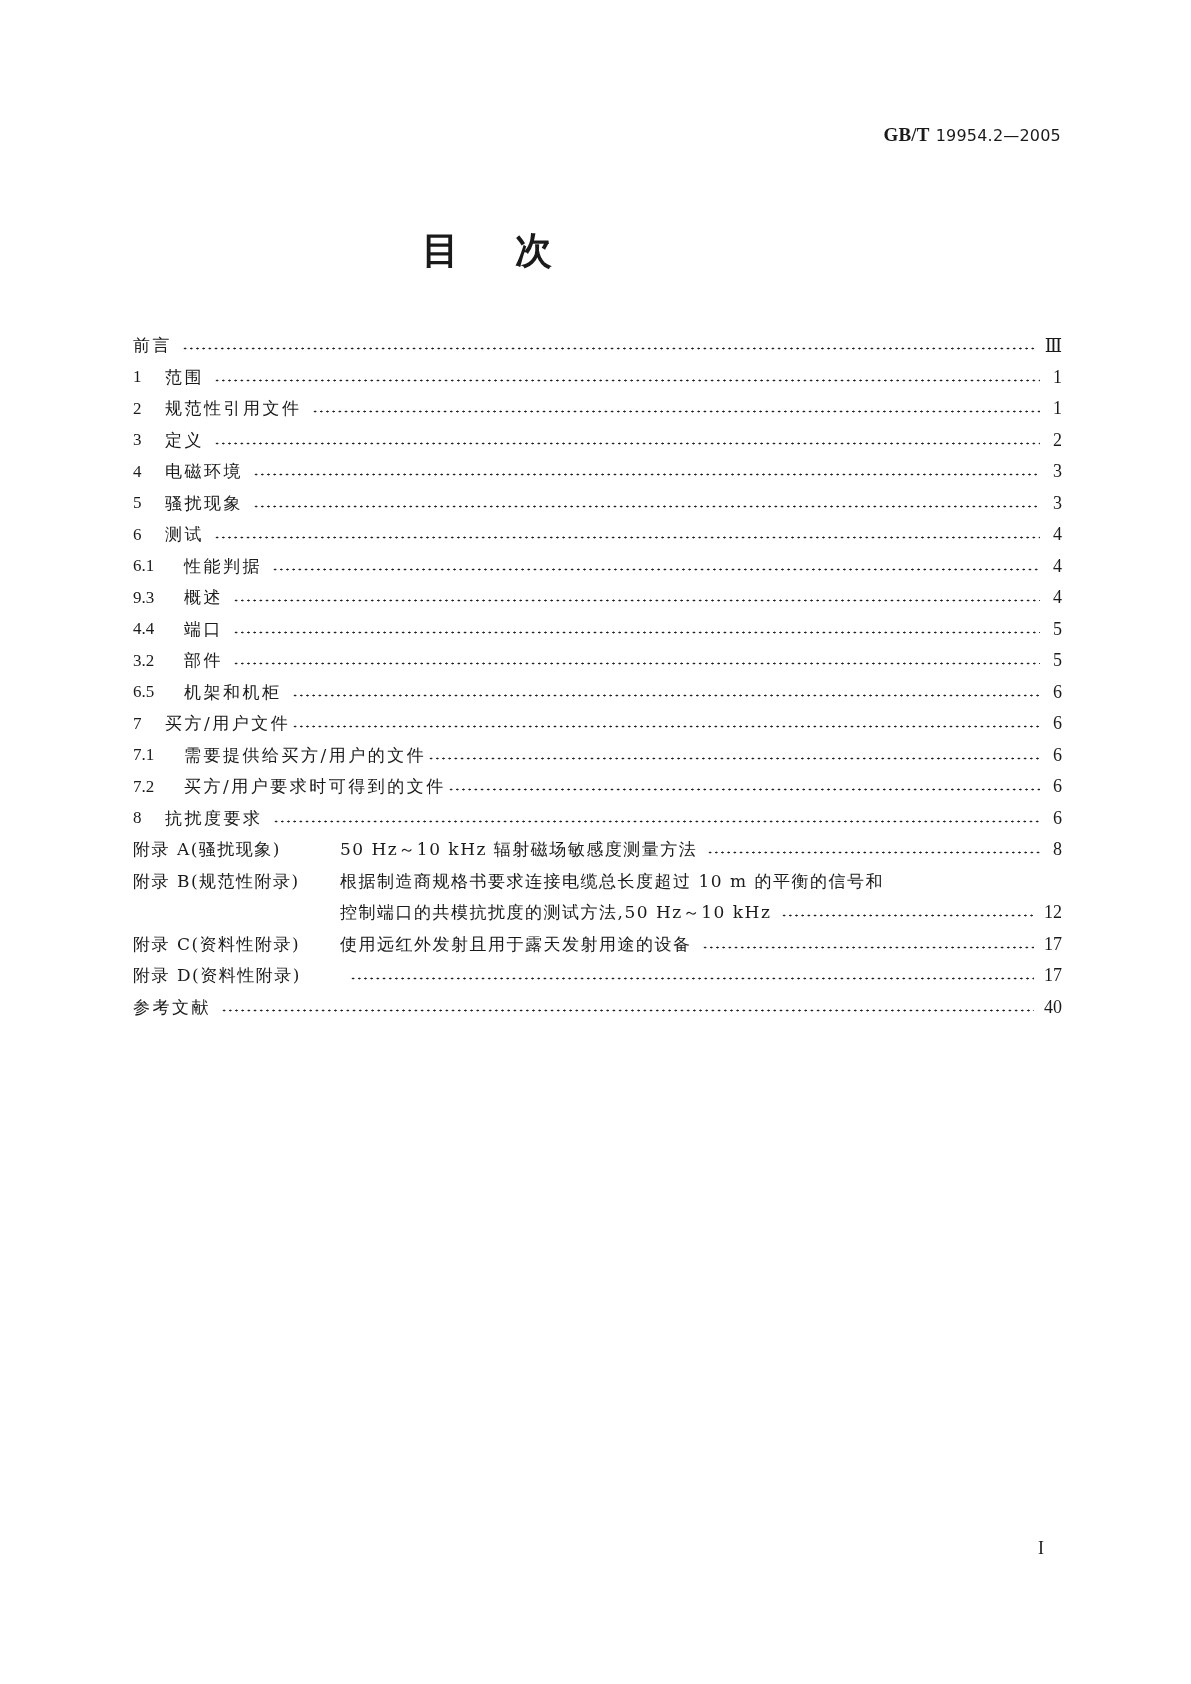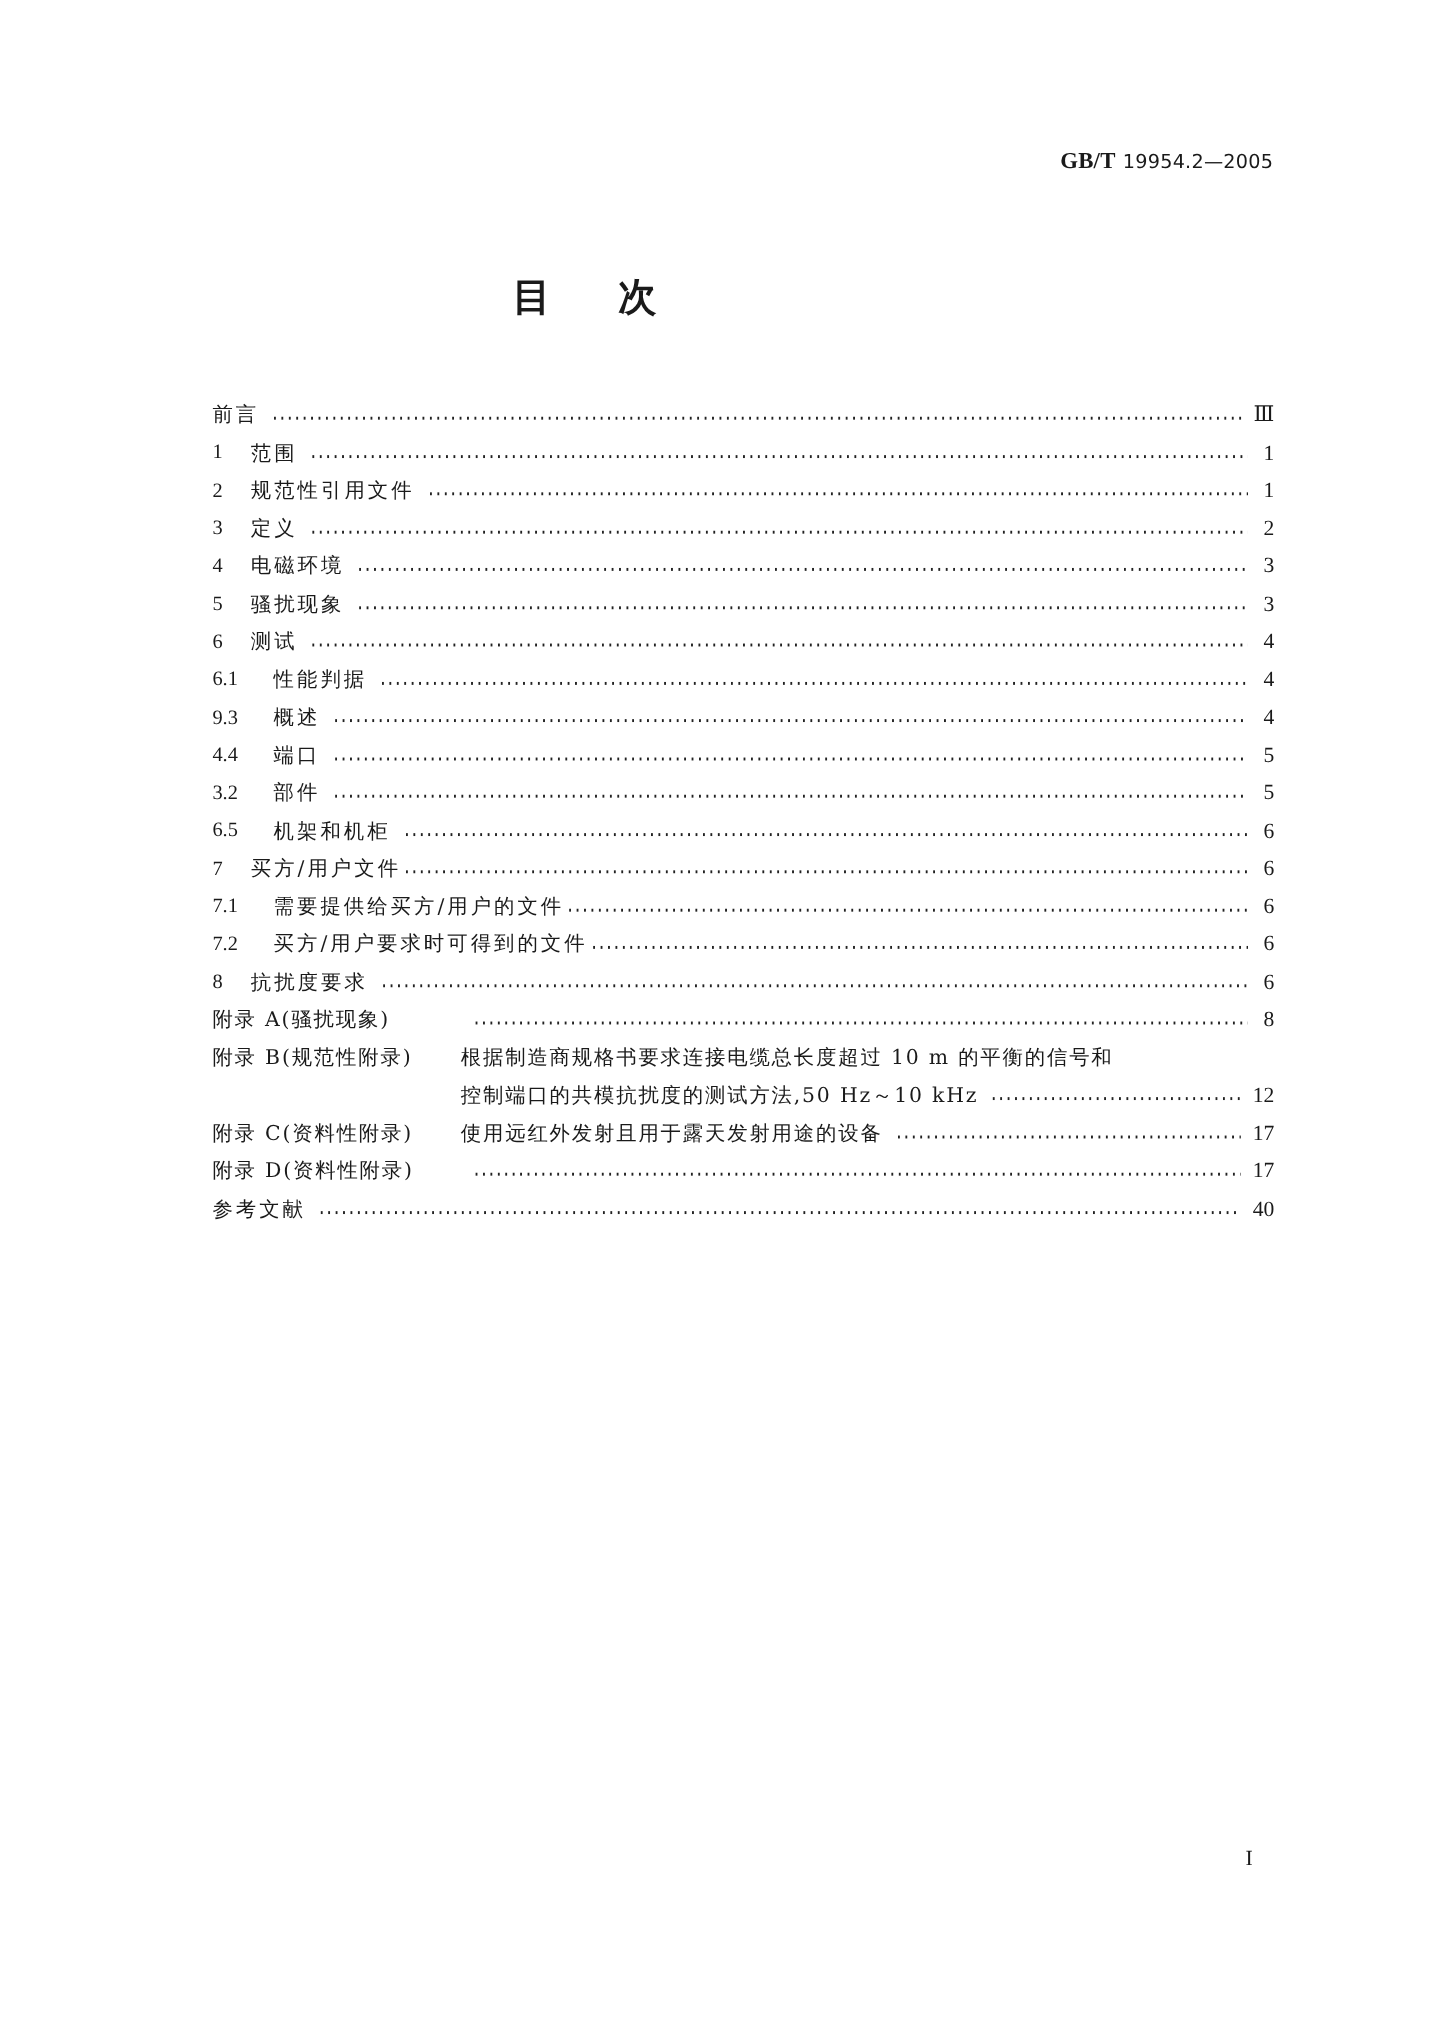--- a/index.html
+++ b/index.html
@@ -33,39 +33,38 @@
       font-size: 16px;
       margin-left: 6px;
     }
     .toc-title {
       position: absolute;
       top: 226px;
       left: 0;
       width: 974px;
       text-align: center;
       font-family: "DejaVu Sans", "Liberation Sans", sans-serif;
-      font-size: 32px;
+      font-size: 37px;
       font-weight: bold;
       letter-spacing: 56px;
       text-indent: 56px;
     }
     .toc {
       position: absolute;
       top: 330px;
       left: 133px;
       width: 929px;
     }
     .toc-row {
       position: relative;
       height: 31.5px;
       display: flex;
       align-items: center;
       font-size: 17px;
       white-space: nowrap;
-      margin-left: 44px;
     }
     .toc-row .num {
       flex: 0 0 auto;
       font-family: "Liberation Serif", "DejaVu Serif", serif;
     }
     .toc-row .num.lvl1 { width: 32px; }
     .toc-row .num.lvl2 { width: 51px; }
     .toc-row .label {
       flex: 0 0 auto;
       letter-spacing: 2.5px;
@@ -224,20 +223,21 @@
 
   <div class="toc-row">
     <span class="num lvl1">8</span>
     <span class="label">抗扰度要求</span>
     <span class="leader"></span>
     <span class="page">6</span>
   </div>
 
   <div class="toc-row">
     <span class="label appx-prefix">附录 A(骚扰现象)</span>
+    <span class="label appx-title">50 Hz～10 kHz 辐射磁场敏感度测量方法</span>
     <span class="leader"></span>
     <span class="page">8</span>
   </div>
 
   <div class="toc-row">
     <span class="label appx-prefix">附录 B(规范性附录)</span>
     <span class="label appx-title">根据制造商规格书要求连接电缆总长度超过 10 m 的平衡的信号和</span>
   </div>
   <div class="toc-row continued">
     <span class="spacer"></span>

